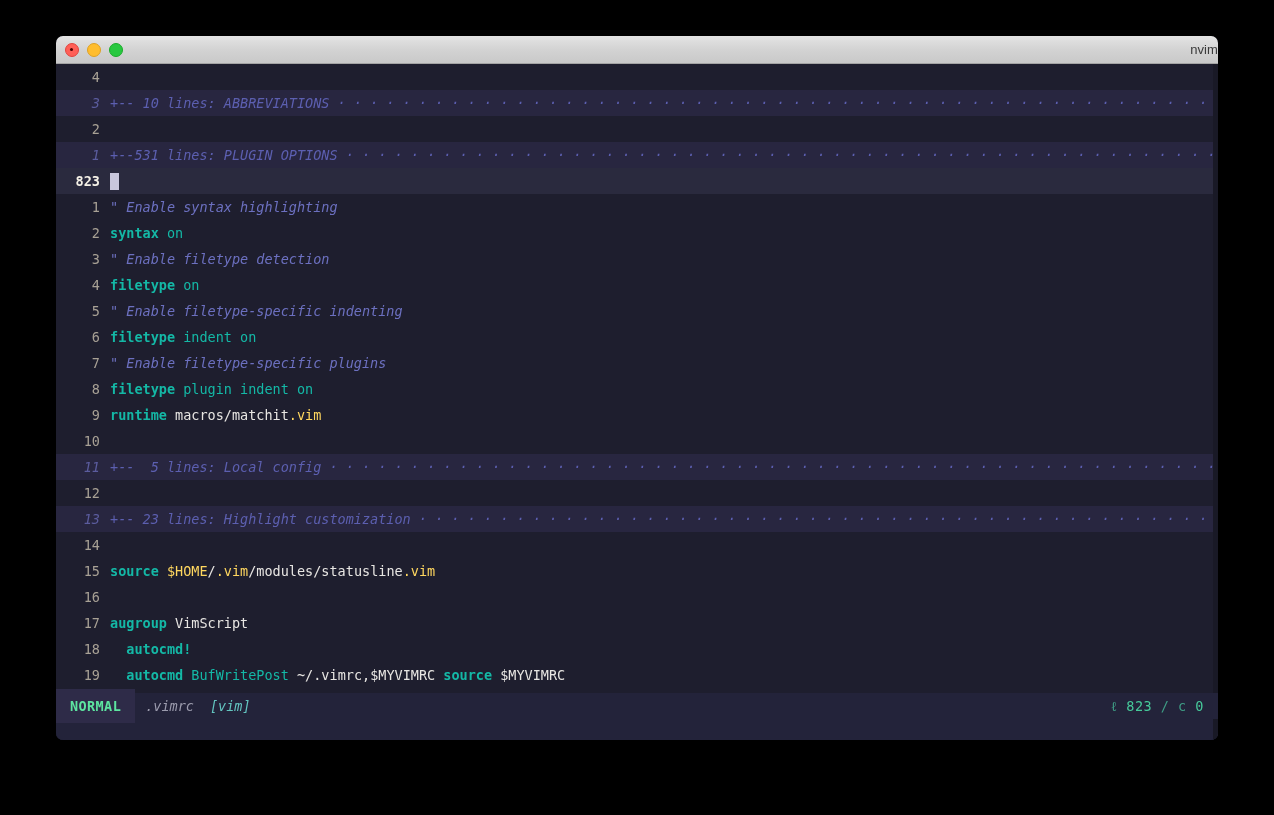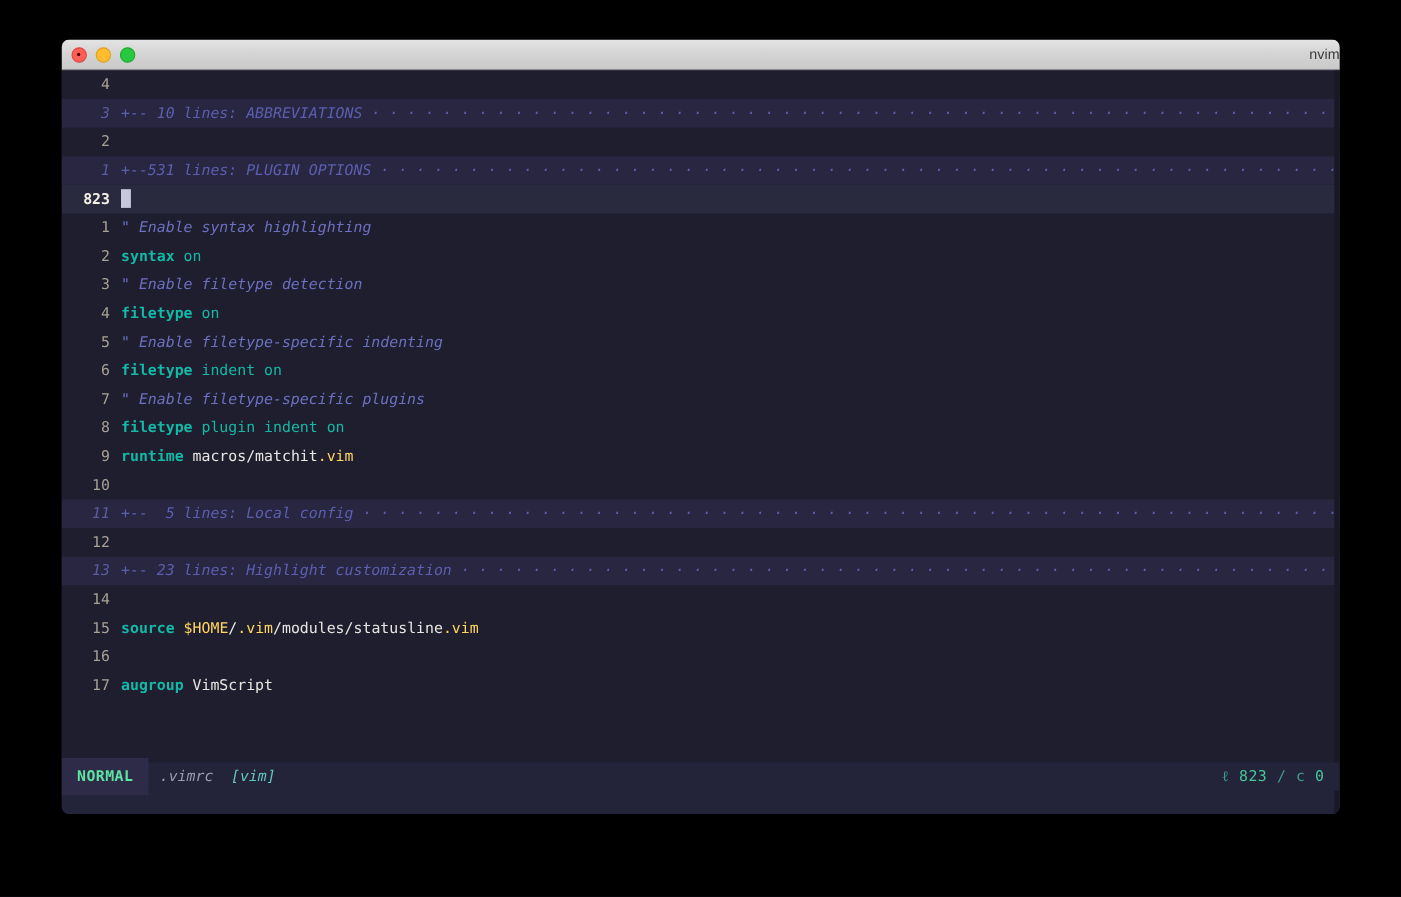--- a/index.html
+++ b/index.html
@@ -227,20 +227,22 @@
         <div class="row"><div class="lnum">8</div><div class="content"><span class="t-kw">filetype</span><span class="t-txt"> </span><span class="t-val">plugin indent on</span></div></div>
         <div class="row"><div class="lnum">9</div><div class="content"><span class="t-kw">runtime</span><span class="t-txt"> macros/matchit</span><span class="t-kw2">.vim</span></div></div>
         <div class="row"><div class="lnum">10</div><div class="content"></div></div>
         <div class="row fold"><div class="lnum">11</div><div class="content">+--  5 lines: Local config · · · · · · · · · · · · · · · · · · · · · · · · · · · · · · · · · · · · · · · · · · · · · · · · · · · · · · · · · · · </div></div>
         <div class="row"><div class="lnum">12</div><div class="content"></div></div>
         <div class="row fold"><div class="lnum">13</div><div class="content">+-- 23 lines: Highlight customization · · · · · · · · · · · · · · · · · · · · · · · · · · · · · · · · · · · · · · · · · · · · · · · · · · · · · ·</div></div>
         <div class="row"><div class="lnum">14</div><div class="content"></div></div>
         <div class="row"><div class="lnum">15</div><div class="content"><span class="t-kw">source</span><span class="t-txt"> </span><span class="t-var">$HOME</span><span class="t-txt">/</span><span class="t-kw2">.vim</span><span class="t-txt">/modules/statusline</span><span class="t-kw2">.vim</span></div></div>
         <div class="row"><div class="lnum">16</div><div class="content"></div></div>
         <div class="row"><div class="lnum">17</div><div class="content"><span class="t-kw">augroup</span><span class="t-txt"> VimScript</span></div></div>
+        <div class="row"><div class="lnum">18</div><div class="content"><span class="t-txt">  </span><span class="t-kw">autocmd!</span></div></div>
+        <div class="row"><div class="lnum">19</div><div class="content"><span class="t-txt">  </span><span class="t-kw">autocmd</span><span class="t-txt"> </span><span class="t-val">BufWritePost</span><span class="t-txt"> ~/.vimrc,$MYVIMRC </span><span class="t-kw">source</span><span class="t-txt"> $MYVIMRC</span></div></div>
       </div>
     <div id="rightgutter"></div>
 
     <div id="statusline">
       <div id="status-mode">NORMAL</div>
       <div id="status-file">.vimrc</div>
       <div id="status-ft">[vim]</div>
       <div id="status-right">
         <span class="dim">ℓ</span>
         <span>823</span>

